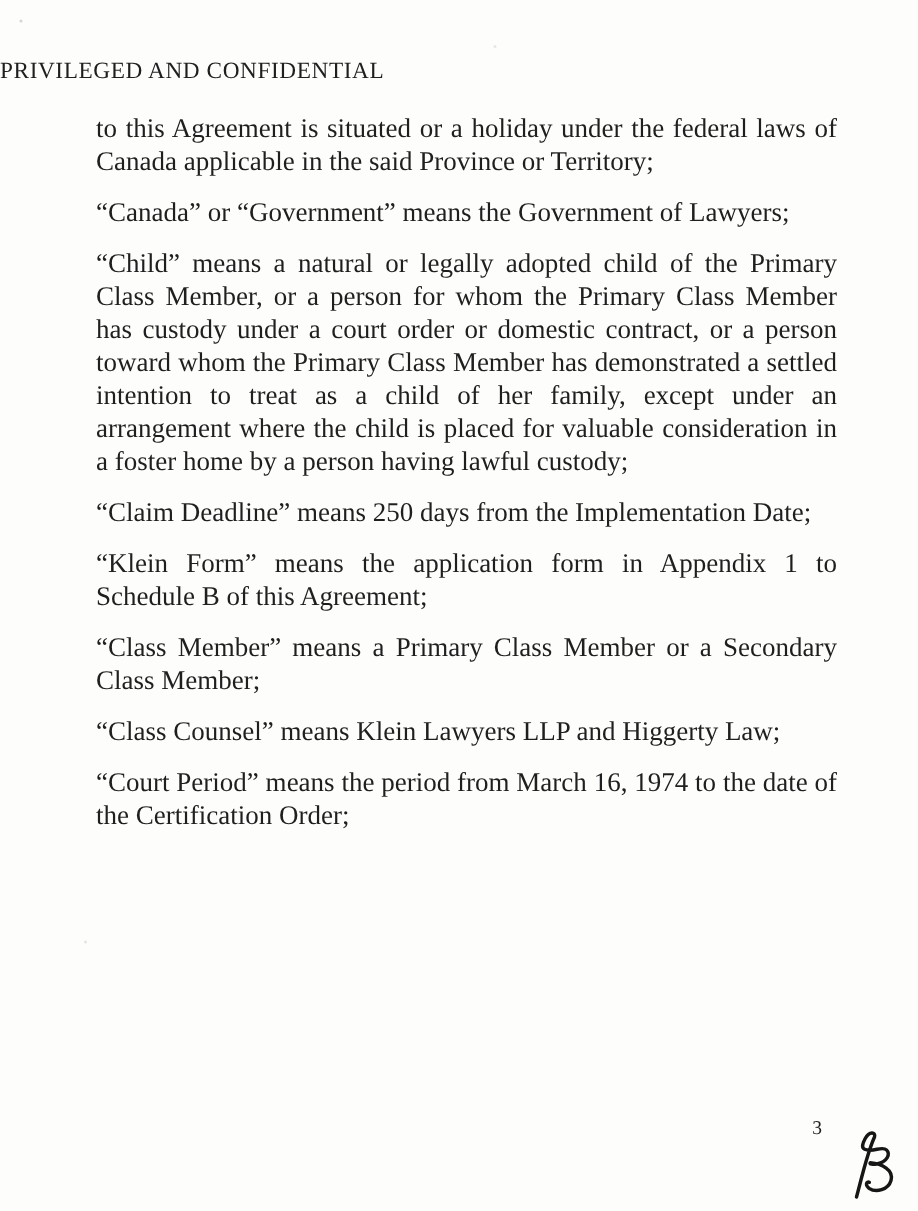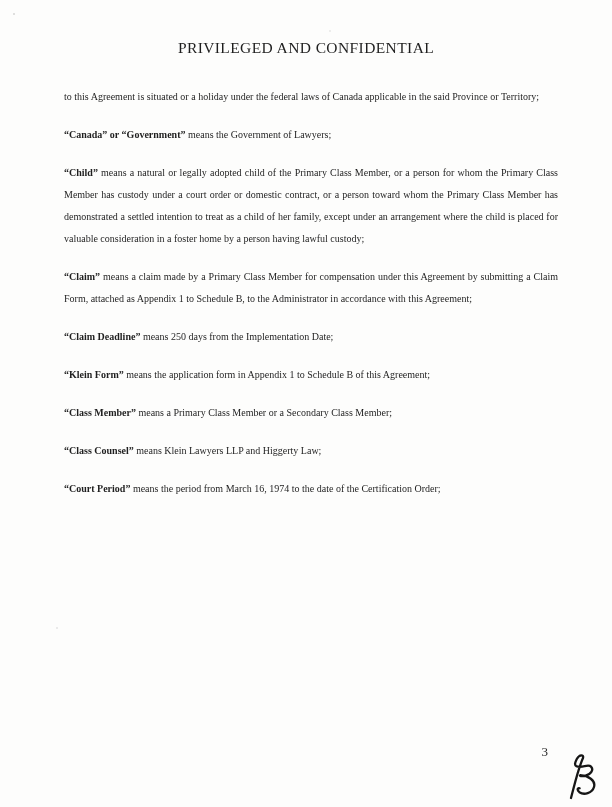--- a/index.html
+++ b/index.html
@@ -13,40 +13,39 @@
     height: 807px;
     background: var(--paper, #fdfdfc);
     color: var(--ink, #1f1f1f);
     overflow: hidden;
   }
   .doc-title {
     position: absolute;
     top: 39px;
     left: 0;
     width: 100%;
-    text-align: center;
     font-size: 15.5px;
     font-weight: 400;
     letter-spacing: 0.4px;
     white-space: nowrap;
   }
   .content {
     position: absolute;
     left: 64px;
     top: 70px;
     width: 494px;
   }
   .para {
-    margin: 16px 0 12px 0;
-    font-size: 10px;
+    margin: 4px 0 12px 0;
+    font-size: 18px;
     line-height: 22px;
     text-align: justify;
     text-justify: inter-word;
   }
-  .term { font-weight: 700; }
+  .term { font-weight: 400; }
   .page-number {
     position: absolute;
     top: 744px;
     right: 64px;
     font-size: 13px;
   }
   .sig {
     position: absolute;
     top: 751px;
     left: 558px;
@@ -73,21 +72,20 @@
   <div class="doc-title">PRIVILEGED AND CONFIDENTIAL</div>
 
   <div class="content">
     <p class="para"><span class="def">to this Agreement is situated or a holiday under the federal laws of Canada applicable in the said Province or Territory;</span></p>
 
     <p class="para"><strong class="term">“Canada” or “Government”</strong><span class="def"> means the Government of Lawyers;</span></p>
 
 
     <p class="para"><strong class="term">“Child”</strong><span class="def"> means a natural or legally adopted child of the Primary Class Member, or a person for whom the Primary Class Member has custody under a court order or domestic contract, or a person toward whom the Primary Class Member has demonstrated a settled intention to treat as a child of her family, except under an arrangement where the child is placed for valuable consideration in a foster home by a person having lawful custody;</span></p>
 
-    <p class="para"><strong class="term">“Claim”</strong><span class="def"> means a claim made by a Primary Class Member for compensation under this Agreement by submitting a Claim Form, attached as Appendix 1 to Schedule B, to the Administrator in accordance with this Agreement;</span></p>
 
 
     <p class="para"><strong class="term">“Claim Deadline”</strong><span class="def"> means 250 days from the Implementation Date;</span></p>
 
     <p class="para"><strong class="term">“Klein Form”</strong><span class="def"> means the application form in Appendix 1 to Schedule B of this Agreement;</span></p>
 
     <p class="para"><strong class="term">“Class Member”</strong><span class="def"> means a Primary Class Member or a Secondary Class Member;</span></p>
 
     <p class="para"><strong class="term">“Class Counsel”</strong><span class="def"> means Klein Lawyers LLP and Higgerty Law;</span></p>
 

